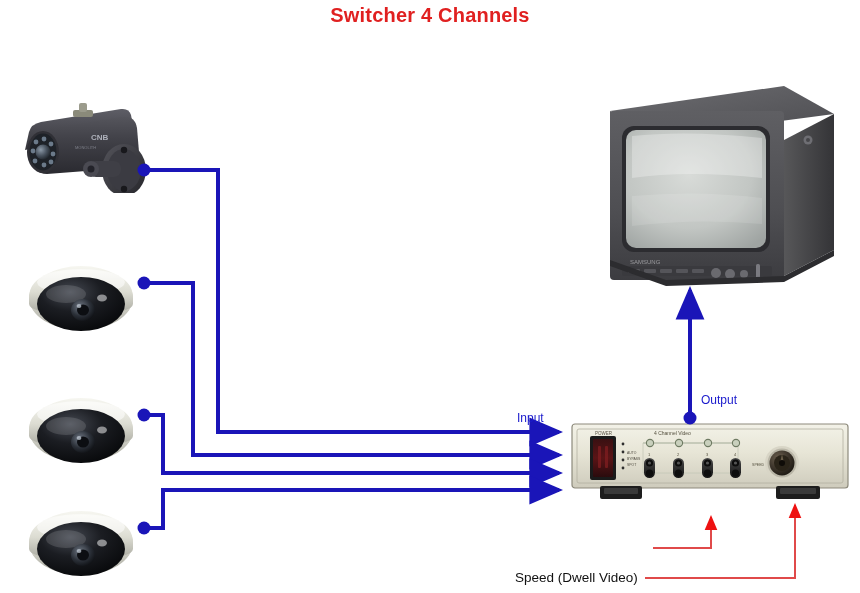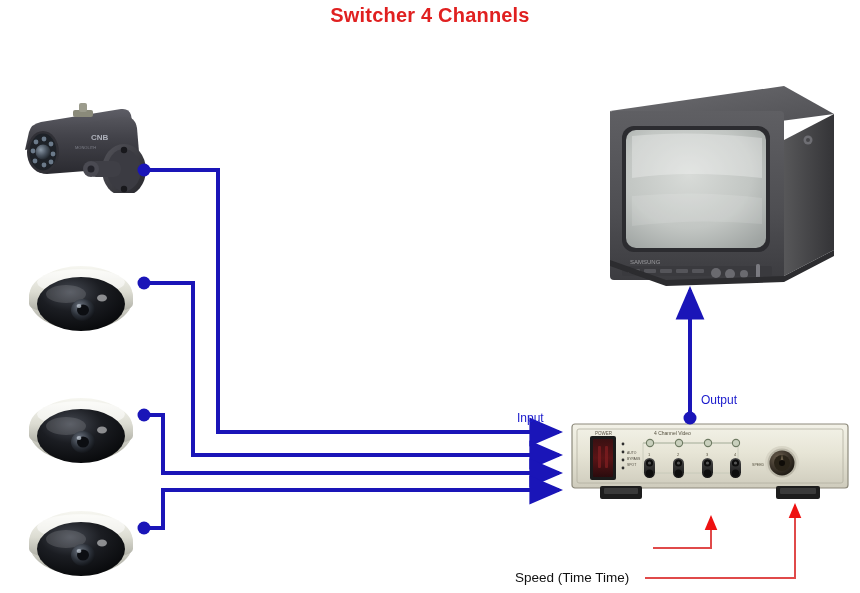--- a/index.html
+++ b/index.html
@@ -368,15 +368,15 @@
       <path d="M653,548 L711,548 L711,517" marker-end="url(#arrRed)"></path>
       <path d="M645,578 L795,578 L795,505" marker-end="url(#arrRed)"></path>
     </g>
   </svg>
 
   <div class="lbl" style="left:511px;top:411px;margin-left:6px;">Input</div>
 
   <div class="lbl" style="left:701px;top:393px;">Output</div>
 
 
-  <div class="lbl-blk" style="left:515px;top:570px;">Speed (Time  Time)</div>
+  <div class="lbl-blk" style="left:515px;top:570px;">Speed (Dwell  Video)</div>
 
 </div>
 
 </body></html>

